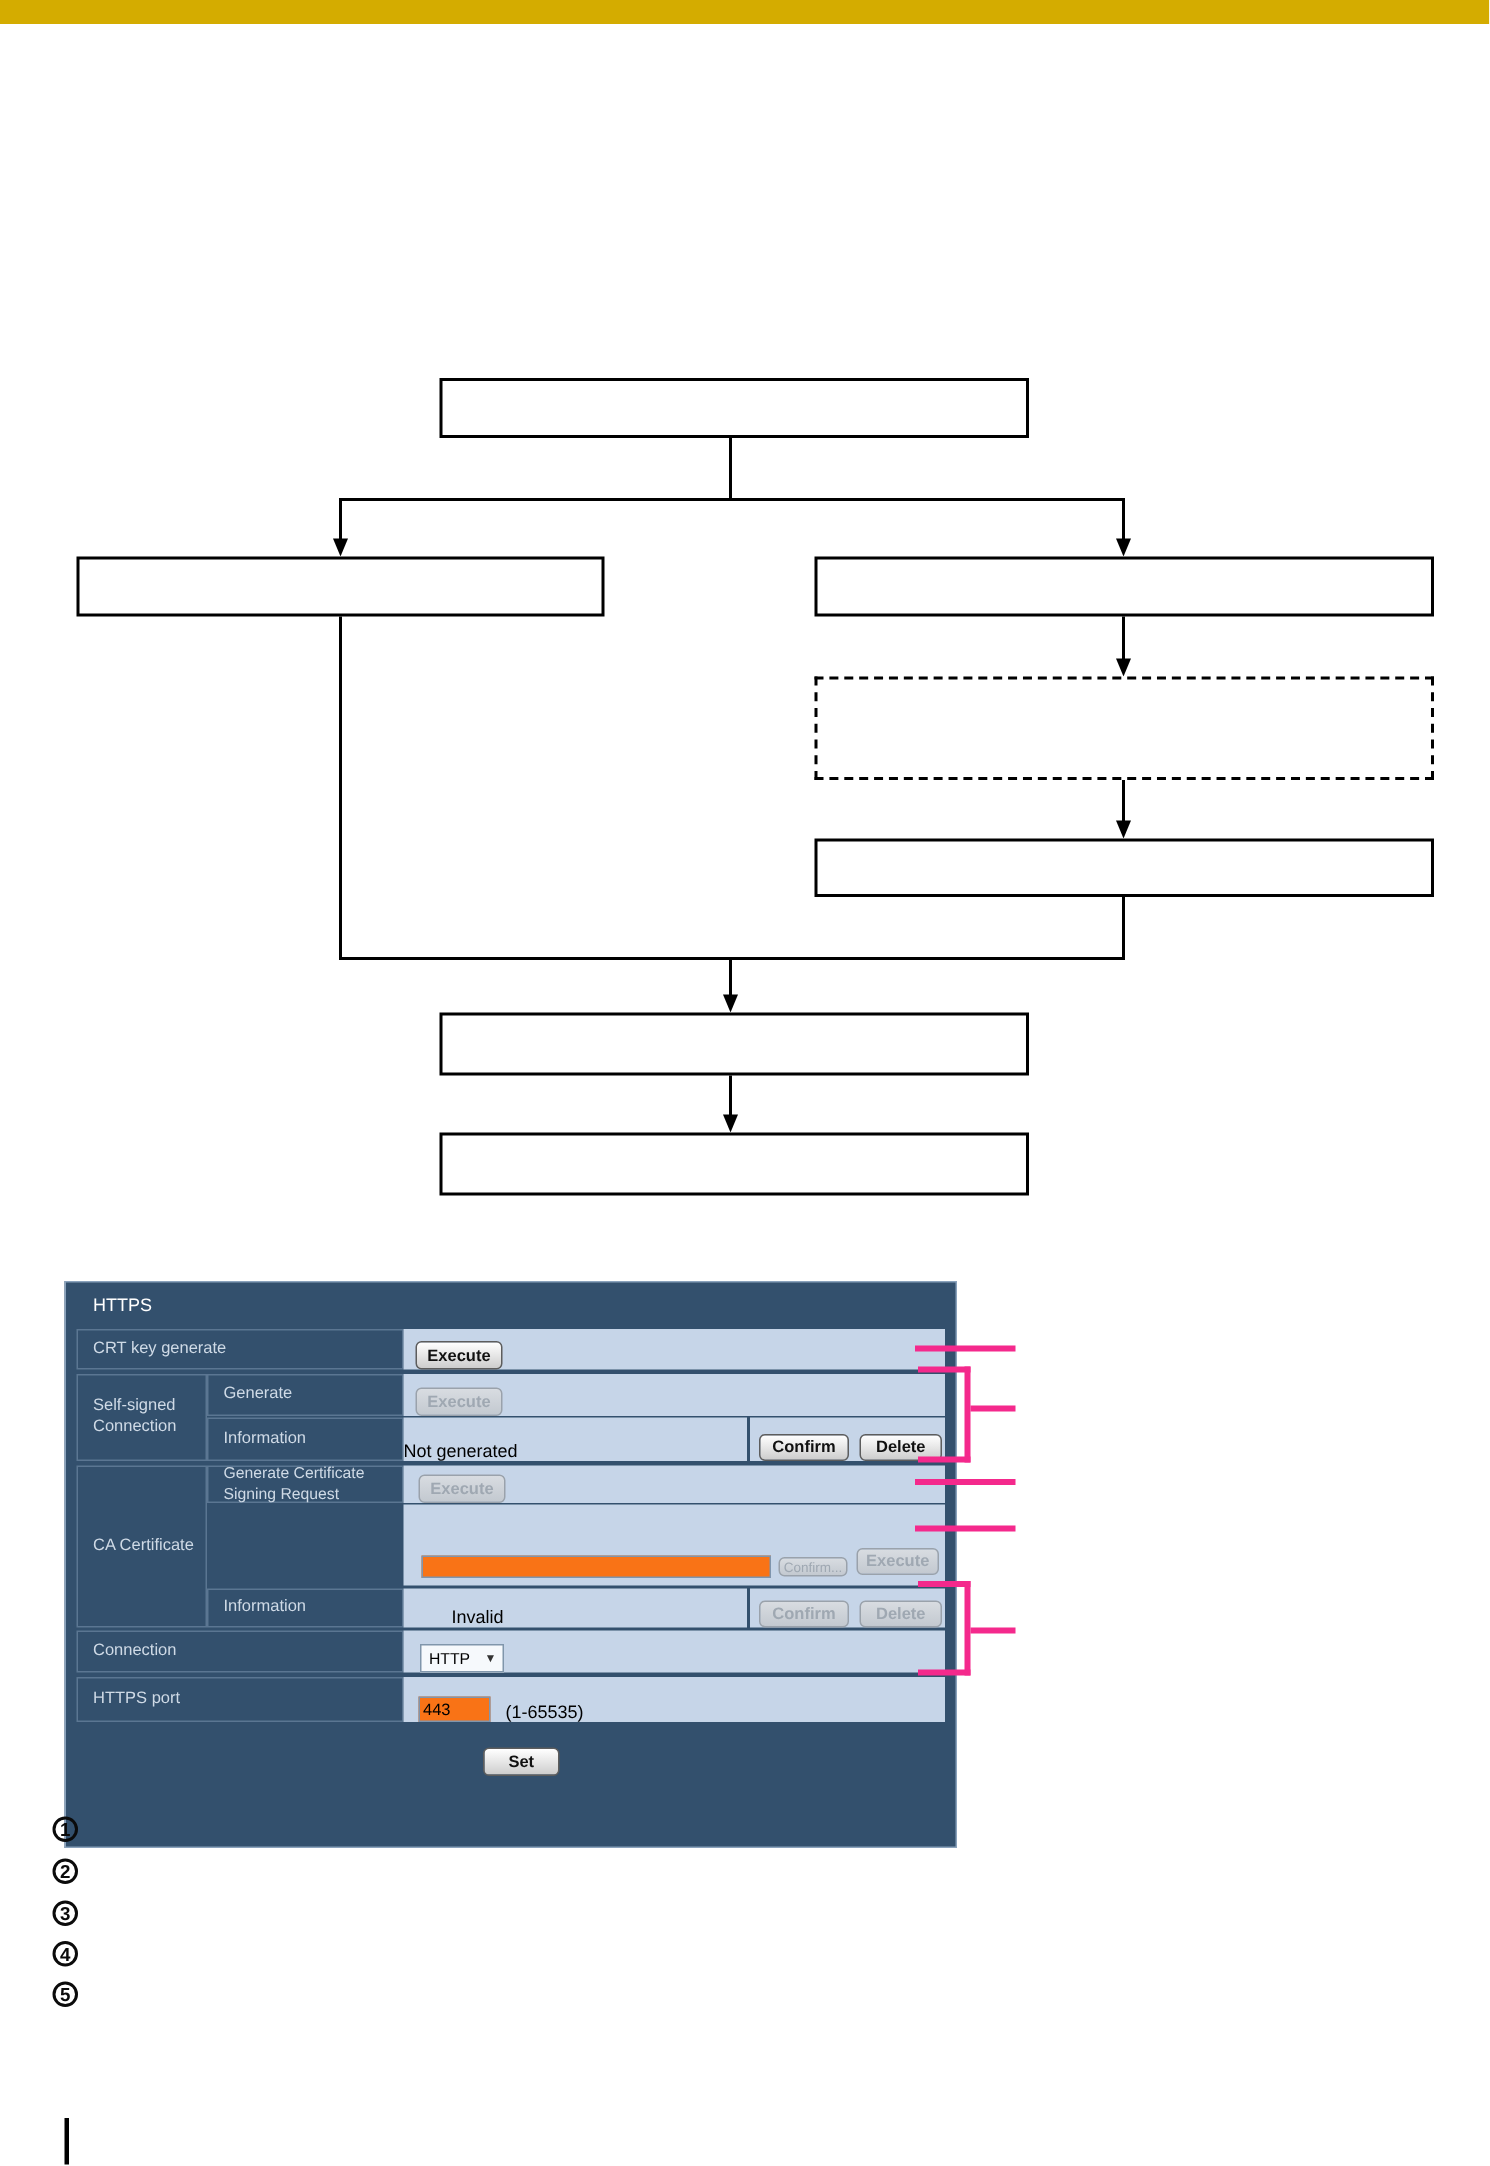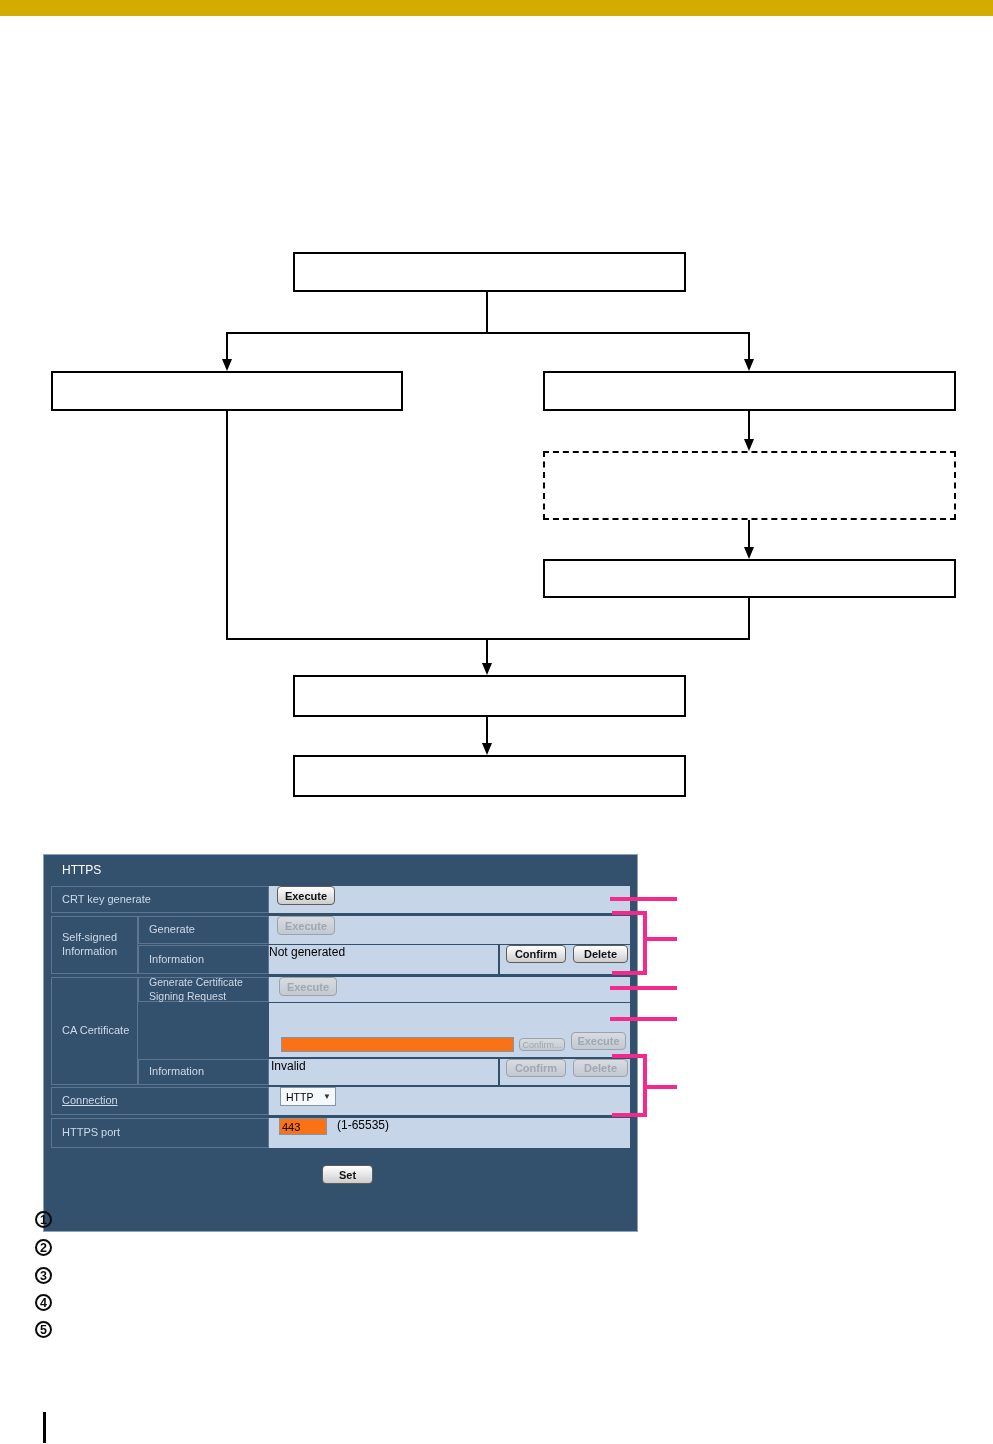--- a/index.html
+++ b/index.html
@@ -13,21 +13,21 @@
   
   .fc-box{border:2px solid #000;background:#fff;}
   .fc-box.dashed{border:2px dashed #000;}
   .fc-line{background:#000;}
   .fc-arrow{width:0;height:0;border-left:5px solid transparent;border-right:5px solid transparent;border-top:12px solid #000;}
 
   
   .panel{left:43px;top:854px;width:595px;height:378px;background:#33506d;border:1px solid #8aa2bc;}
   .panel-header{left:0;top:0;width:593px;height:30px;color:#fff;font-size:12px;display:flex;align-items:center;padding-left:18px;}
   .label-cell{border:1px solid #5b7692;color:#cfdae6;font-size:11px;display:flex;align-items:center;padding-left:10px;line-height:1.25;}
-  .value-cell{background:#c6d5e8;display:flex;align-items:flex-start;font-size:12px;color:#000;}
+  .value-cell{background:#c6d5e8;display:flex;align-items:flex-end;font-size:12px;color:#000;}
   .btn{display:flex;align-items:center;justify-content:center;font-size:11px;font-weight:bold;color:#111;
        background:linear-gradient(180deg,#ffffff,#e9e9e9 45%,#cdcdcd);border:1px solid #5d5d5d;border-radius:4px;cursor:pointer;}
   .btn-disabled{display:flex;align-items:center;justify-content:center;font-size:11px;font-weight:bold;color:#9fa8b2;
        background:linear-gradient(180deg,#d8dce1,#c3c9d0);border:1px solid #9aa2ab;border-radius:4px;}
   .txt-input{background:#f97316;border:1px solid #7f95ad;font-size:11px;color:#000;padding:0 2px;font-family:"Liberation Sans",sans-serif;box-sizing:border-box;}
   .dropdown{background:#f6f9fc;border:1px solid #8096ab;display:flex;align-items:center;font-size:10.5px;color:#000;cursor:pointer;}
   .dropdown .arrow{margin-left:auto;margin-right:4px;font-size:8px;color:#333;}
 
   
   .pink{background:#f4298c;}
@@ -78,21 +78,21 @@
   </div>
 
   <div class="abs panel">
     <div class="abs panel-header">HTTPS</div>
 
     <div class="abs label-cell" style="left:7px;top:31px;width:218px;height:27px;">CRT key generate</div>
     <div class="abs value-cell" style="left:225px;top:31px;width:361px;height:27px;">
       <div class="btn" style="margin-left:8px;width:56px;height:17px;">Execute</div>
     </div>
 
-    <div class="abs label-cell" style="left:7px;top:61px;width:87px;height:58px;">Self-signed Information</div>
+    <div class="abs label-cell" style="left:7px;top:61px;width:87px;height:58px;">Self-signed Connection</div>
     <div class="abs label-cell" style="left:94px;top:61px;width:131px;height:28px;">Generate</div>
     <div class="abs value-cell" style="left:225px;top:61px;width:361px;height:28px;">
       <div class="btn-disabled" style="margin-left:8px;width:56px;height:17px;">Execute</div>
     </div>
     <div class="abs label-cell" style="left:94px;top:90px;width:131px;height:29px;">Information</div>
     <div class="abs value-cell" style="left:225px;top:90px;width:229px;height:29px;">
       <span style="">Not generated</span>
     </div>
     <div class="abs value-cell" style="left:456px;top:90px;width:130px;height:29px;">
       <div class="btn" style="margin-left:6px;width:58px;height:16px;">Confirm</div>
@@ -106,28 +106,28 @@
     </div>
 
     <div class="abs value-cell" style="left:225px;top:148px;width:361px;height:54px;">
       <input class="txt-input abs" style="left: 12px; top: 34px; width: 233px; height: 15px;" value="">
       <div class="btn-disabled abs" style="left:250px;top:35px;width:46px;height:13px;font-size:9px;font-weight:normal;">Confirm...</div>
       <div class="btn-disabled abs" style="left:302px;top:29px;width:55px;height:18px;">Execute</div>
     </div>
 
     <div class="abs label-cell" style="left:94px;top:204px;width:131px;height:26px;">Information</div>
     <div class="abs value-cell" style="left:225px;top:204px;width:229px;height:26px;">
-      <span style="margin-left:2px;">Invalid</span>
+      <span style="margin-left:32px;">Invalid</span>
     </div>
     <div class="abs value-cell" style="left:456px;top:204px;width:130px;height:26px;">
       <div class="btn-disabled" style="margin-left:6px;width:58px;height:16px;">Confirm</div>
       <div class="btn-disabled" style="margin-left:7px;width:53px;height:16px;">Delete</div>
     </div>
 
-    <div class="abs label-cell" style="left:7px;top:232px;width:218px;height:28px;text-decoration:underline;">Connection</div>
+    <div class="abs label-cell" style="left:7px;top:232px;width:218px;height:28px;">Connection</div>
     <div class="abs value-cell" style="left:225px;top:232px;width:361px;height:28px;">
       <div class="dropdown" style="margin-left:11px;width:54px;height:17px;">
         <span style="margin-left:5px;">HTTP</span>
         <span class="arrow">▼</span>
       </div>
     </div>
 
     <div class="abs label-cell" style="left:7px;top:263px;width:218px;height:30px;">HTTPS port</div>
     <div class="abs value-cell" style="left:225px;top:263px;width:361px;height:30px;">
       <input class="txt-input" style="margin-left: 10px; width: 48px; height: 17px;" value="443">

